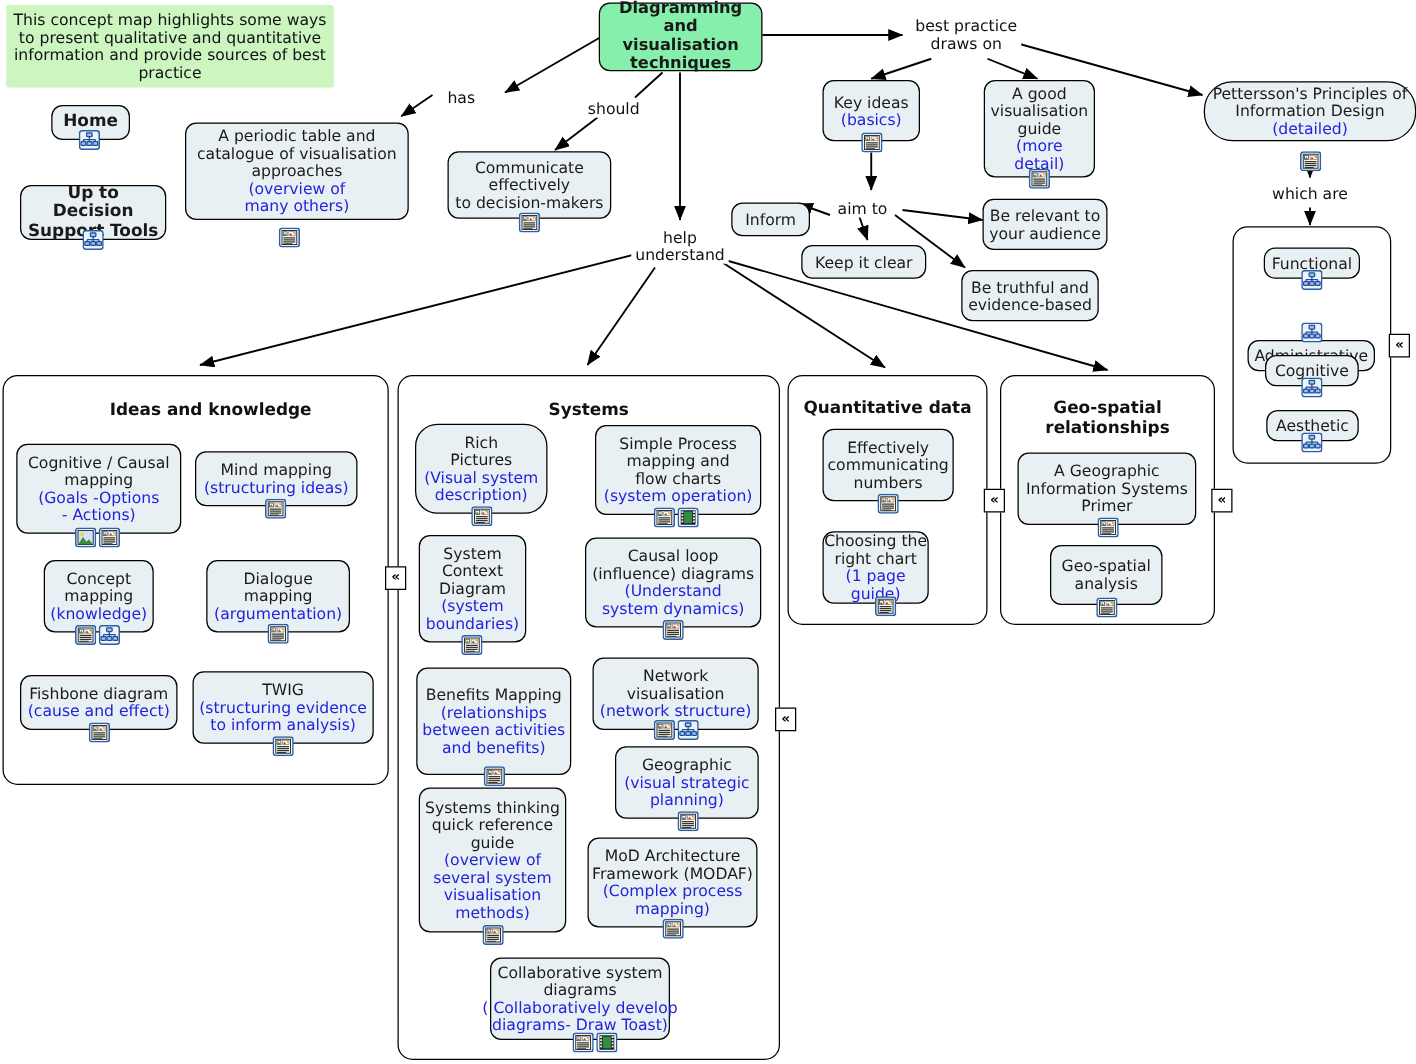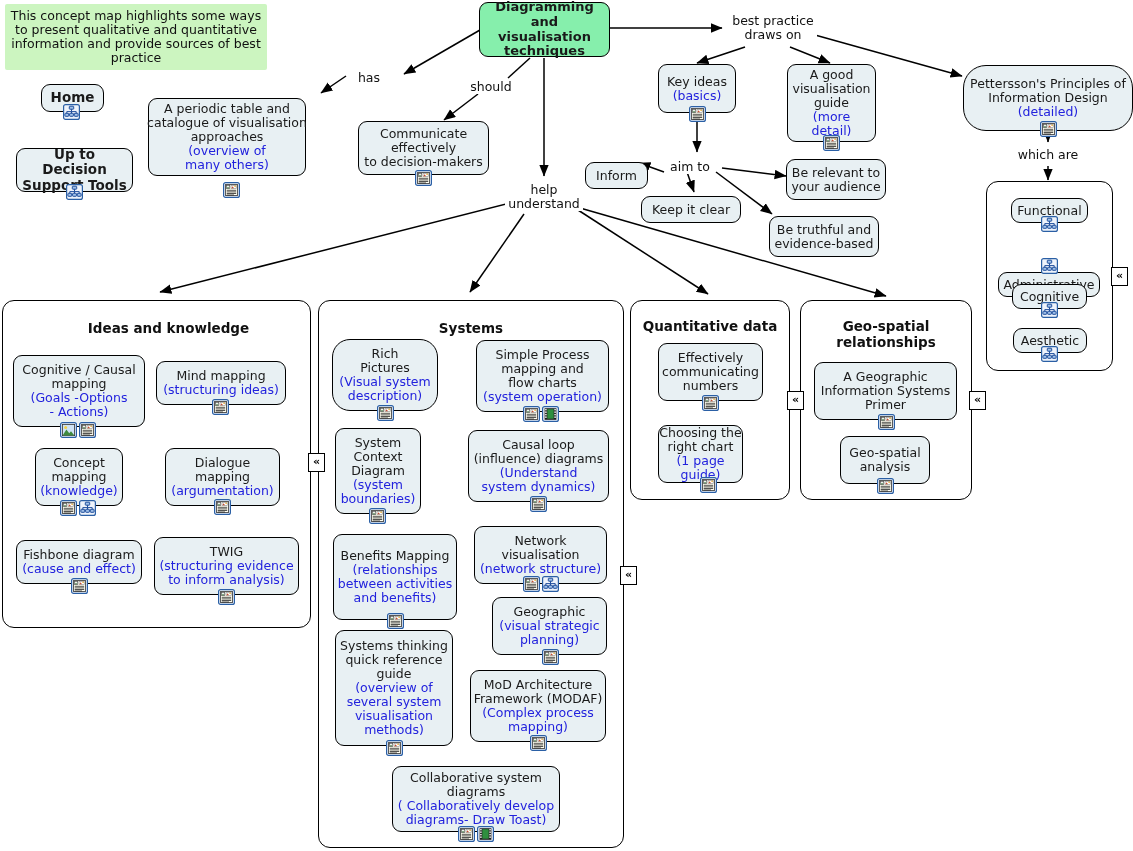--- a/index.html
+++ b/index.html
@@ -126,21 +126,21 @@
           <rect x="6.6" y="9.3" width="3.8" height="3.0" rx="0.6" fill="#9fc0e8" stroke="#1f4e9c" stroke-width="1"></rect>
           <rect x="11.3" y="9.3" width="3.8" height="3.0" rx="0.6" fill="#9fc0e8" stroke="#1f4e9c" stroke-width="1"></rect>
         </svg>
       </span>
   </div>
 
   <div class="node gray" style="left:479px;top:2px;width:131px;height:55px;font-size:13px;">
     <span class="tx">Diagramming and visualisation techniques</span>
   </div>
 
-  <div class="node" style="left:148px;top:98px;width:158px;height:78px;font-size:12.5px;">
+  <div class="node" style="left:148px;top:98px;width:179px;height:78px;font-size:12.5px;">
     <span class="tx" style="white-space: pre;">A periodic table and
 catalogue of visualisation
 approaches</span>
     <span class="sub" style="white-space: pre;">(overview of
 many others)</span>
   </div>
   <div class="badges" style="left:223px;top:182px;">
     <span class="ico">
         <svg width="17" height="16" viewBox="0 0 17 16">
           <rect x="0.6" y="0.6" width="15.8" height="14.8" rx="2" fill="#eef3fb" stroke="#2a5fa5" stroke-width="1.2"></rect>
@@ -228,21 +228,21 @@
           <g stroke="#333" stroke-width="0.85">
             <line x1="3.7" y1="8.3" x2="13.2" y2="8.3"></line>
             <line x1="3.7" y1="9.9" x2="13.2" y2="9.9"></line>
             <line x1="3.7" y1="11.5" x2="13.2" y2="11.5"></line>
             <line x1="3.7" y1="13.0" x2="11.0" y2="13.0"></line>
           </g>
         </svg>
       </span>
   </div>
 
-  <div class="node" style="left:963px;top:65px;width:170px;height:66px;font-size:12.5px;border-radius:23px;">
+  <div class="node" style="left:963px;top:65px;width:170px;height:48px;font-size:12.5px;border-radius:23px;">
     <span class="tx" style="white-space: pre;">Pettersson's Principles of
 Information Design</span>
     <span class="sub">(detailed)</span>
   </div>
   <div class="badges" style="left:1040px;top:121px;">
     <span class="ico">
         <svg width="17" height="16" viewBox="0 0 17 16">
           <rect x="0.6" y="0.6" width="15.8" height="14.8" rx="2" fill="#eef3fb" stroke="#2a5fa5" stroke-width="1.2"></rect>
           <rect x="2.6" y="2.4" width="11.8" height="11.2" fill="#fffef0" stroke="#333" stroke-width="0.8"></rect>
           <rect x="3.6" y="3.4" width="3.1" height="3.1" fill="#fff" stroke="#555" stroke-width="0.7"></rect>
@@ -821,21 +821,21 @@
           <g stroke="#333" stroke-width="0.85">
             <line x1="3.7" y1="8.3" x2="13.2" y2="8.3"></line>
             <line x1="3.7" y1="9.9" x2="13.2" y2="9.9"></line>
             <line x1="3.7" y1="11.5" x2="13.2" y2="11.5"></line>
             <line x1="3.7" y1="13.0" x2="11.0" y2="13.0"></line>
           </g>
         </svg>
       </span>
   </div>
 
-  <div class="node" style="left:392px;top:766px;width:168px;height:66px;font-size:12.5px;">
+  <div class="node" style="left:392px;top:766px;width:144px;height:66px;font-size:12.5px;">
     <span class="tx" style="white-space: pre;">Collaborative system
 diagrams</span>
     <span class="sub" style="white-space: pre;">( Collaboratively develop
 diagrams- Draw Toast)</span>
   </div>
   <div class="badges" style="left:458px;top:826px;">
     <span class="ico">
         <svg width="17" height="16" viewBox="0 0 17 16">
           <rect x="0.6" y="0.6" width="15.8" height="14.8" rx="2" fill="#eef3fb" stroke="#2a5fa5" stroke-width="1.2"></rect>
           <rect x="2.6" y="2.4" width="11.8" height="11.2" fill="#fffef0" stroke="#333" stroke-width="0.8"></rect>

